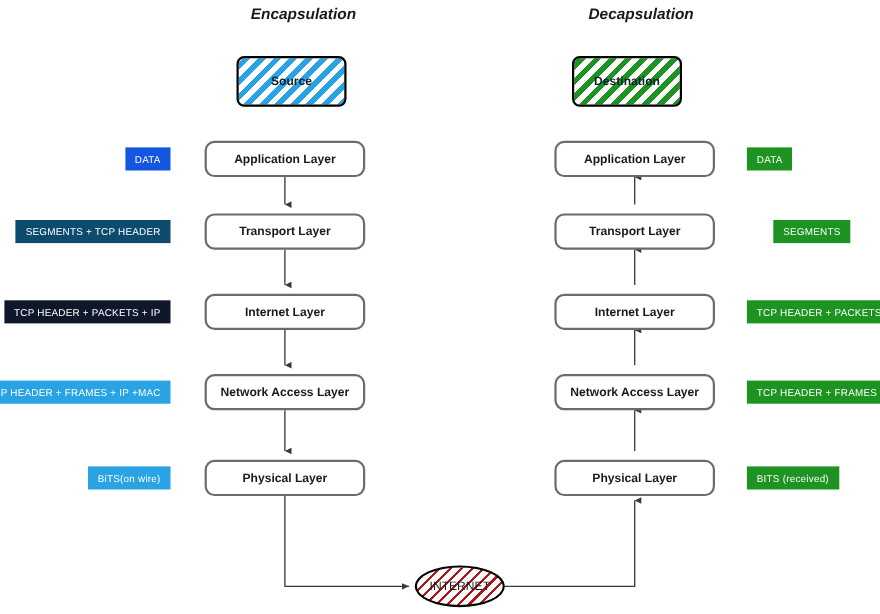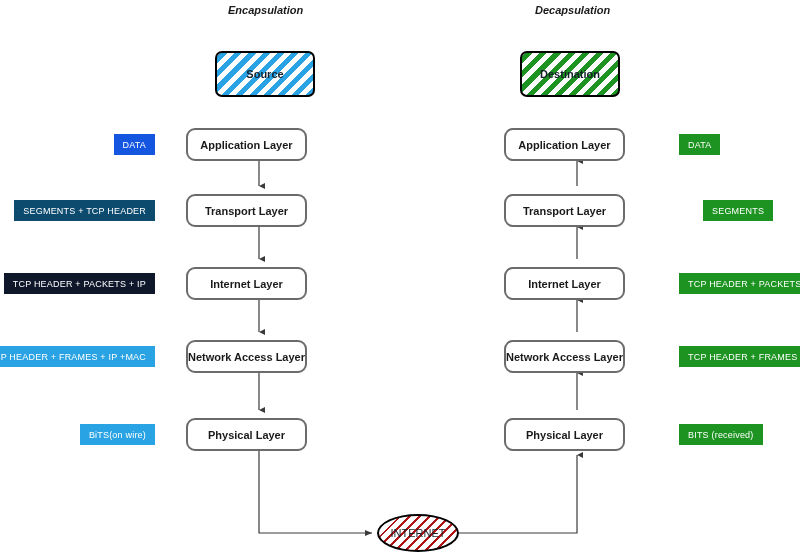--- a/index.html
+++ b/index.html
@@ -12,21 +12,21 @@
   }
   #canvas {
     position: relative;
     width: 800px;
     height: 558px;
     background: #ffffff;
     overflow: hidden;
   }
   .col-title {
     position: absolute;
-    font-size: 11px;
+    font-size: 14px;
     font-weight: bold;
     font-style: italic;
     color: #1a1a1a;
     white-space: nowrap;
   }
   #title-encapsulation { left: 228px; top: 4px; }
   #title-decapsulation { left: 535px; top: 4px; }
 
   
   .endpoint {
@@ -56,21 +56,21 @@
     top: 51px;
     background-image: repeating-linear-gradient(
       -45deg,
       #1d9321 0px, #1d9321 5px,
       #ffffff 5px, #ffffff 10px);
   }
 
   
   .layer-box {
     position: absolute;
-    width: 121px;
+    width: 146px;
     height: 33px;
     border: 2px solid #6b6b6b;
     border-radius: 9px;
     background: #ffffff;
     box-sizing: border-box;
     display: flex;
     align-items: center;
     justify-content: center;
     font-size: 11px;
     font-weight: bold;

